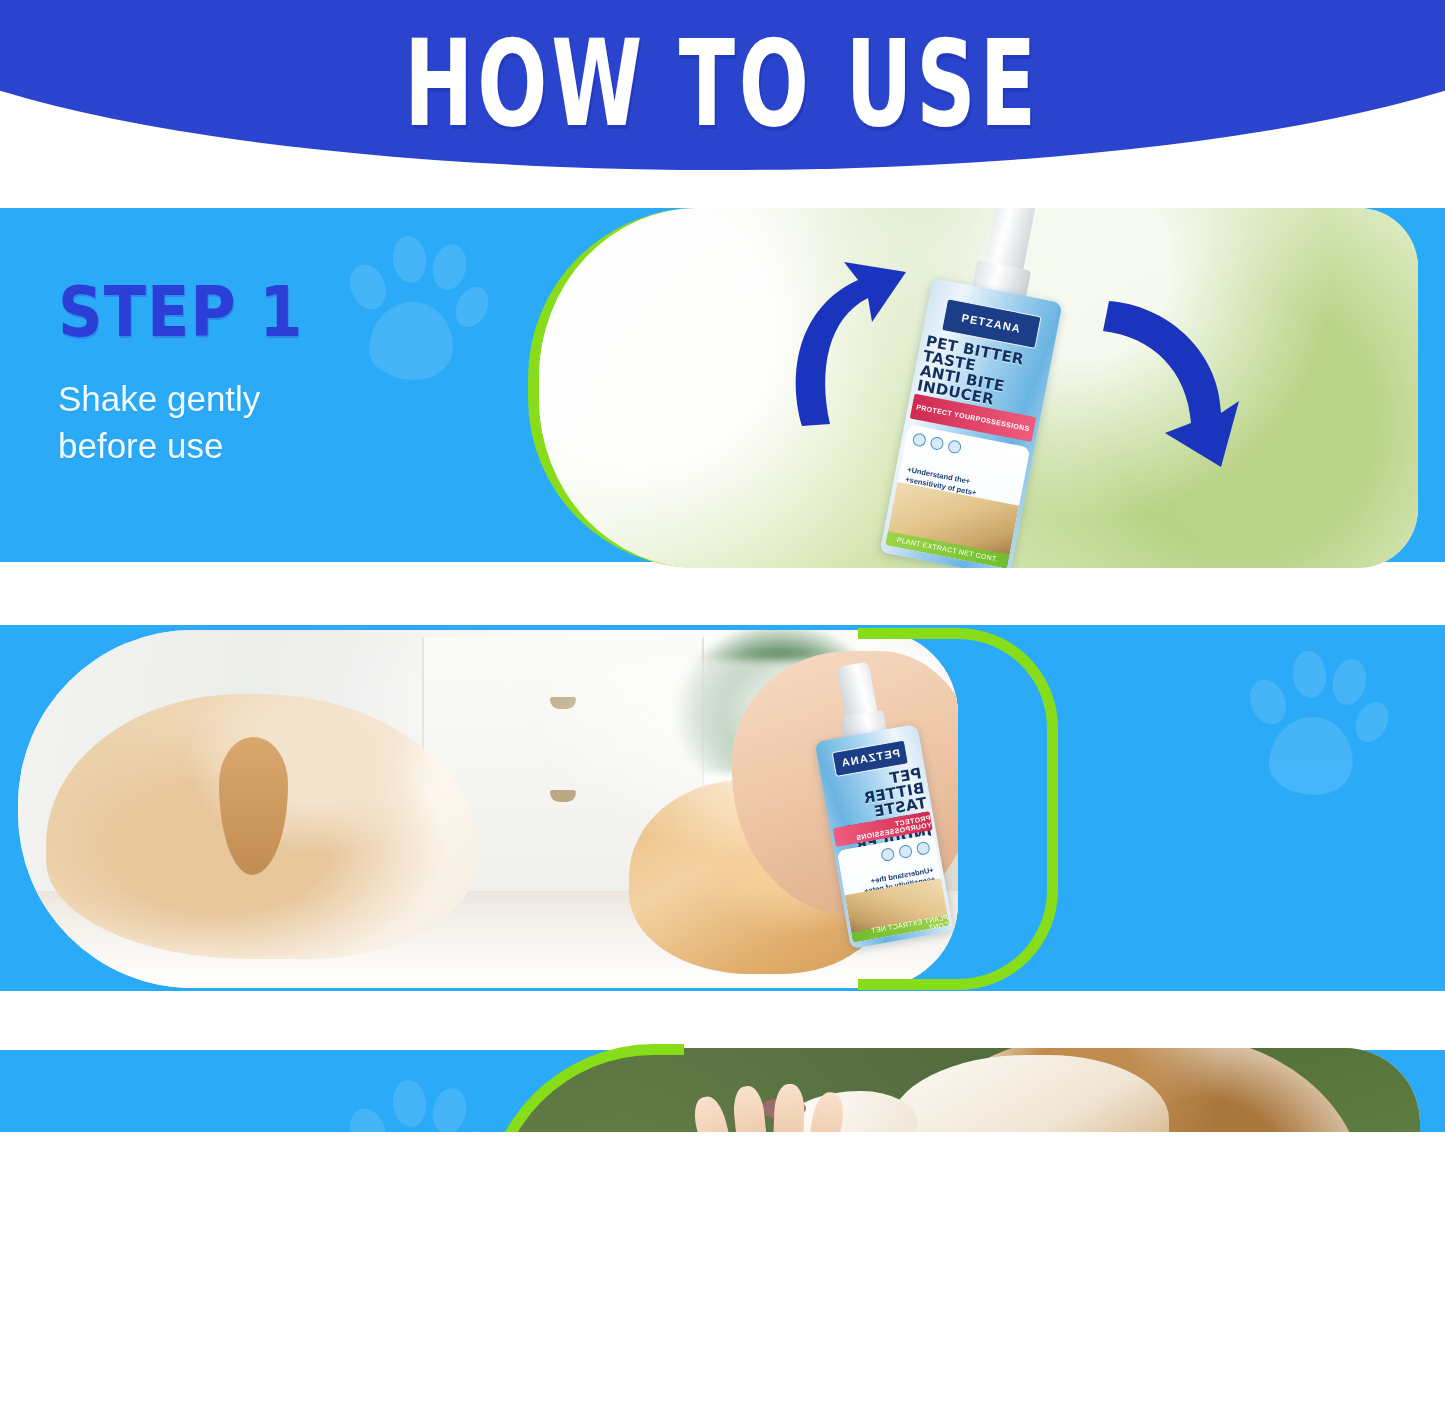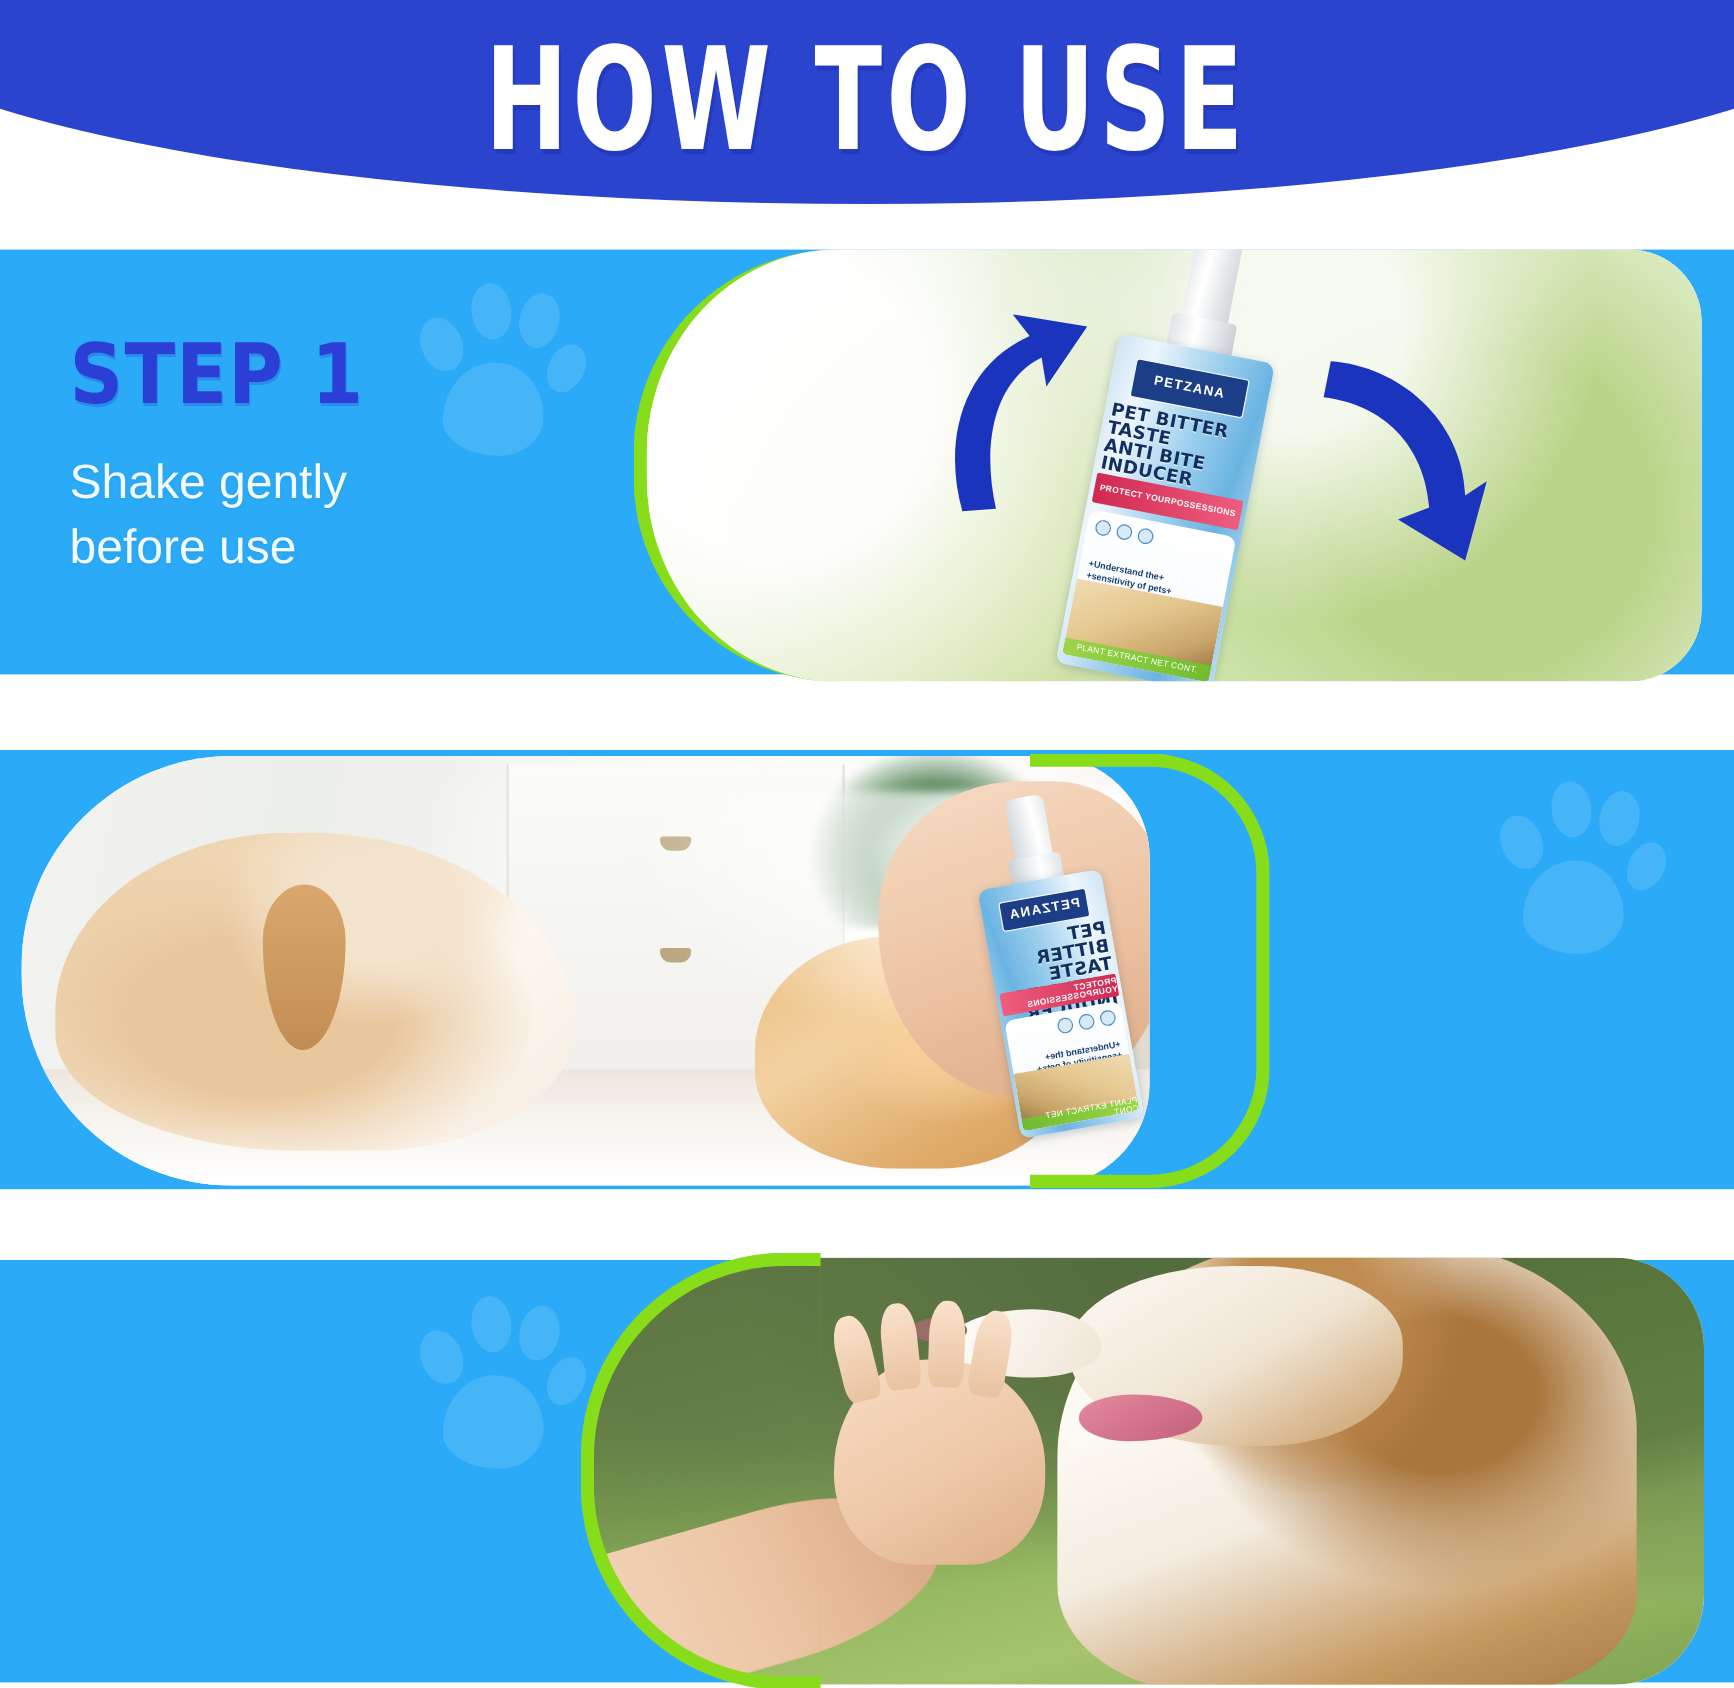--- a/index.html
+++ b/index.html
@@ -8,21 +8,21 @@
     width: 1445px;
     height: 1407px;
     background: #ffffff;
     font-family: "Liberation Sans", sans-serif;
     overflow: hidden;
   }
 
   #page {
     position: relative;
     width: 1445px;
-    height: 1407px;
+    height: 1132px;
     background: #ffffff;
     overflow: hidden;
   }
 
   
   .header-banner {
     position: absolute;
     left: -140px;
     top: -290px;
     width: 1725px;
@@ -94,21 +94,21 @@
     text-shadow: 1px 2px 0 rgba(40,70,200,0.30);
     transform: scaleY(1.12);
     transform-origin: left top;
     white-space: nowrap;
     line-height: 1;
   }
   .step-body {
     margin-top: 36px;
     font-family: "Liberation Sans", sans-serif;
     font-weight: 400;
-    font-size: 40px;
+    font-size: 35px;
     line-height: 1.34;
     color: #F2FCFF;
     text-shadow: 0 1px 2px rgba(20,110,190,0.25);
     white-space: pre-line;
   }
 
   
   .photo-frame {
     position: absolute;
     overflow: hidden;

